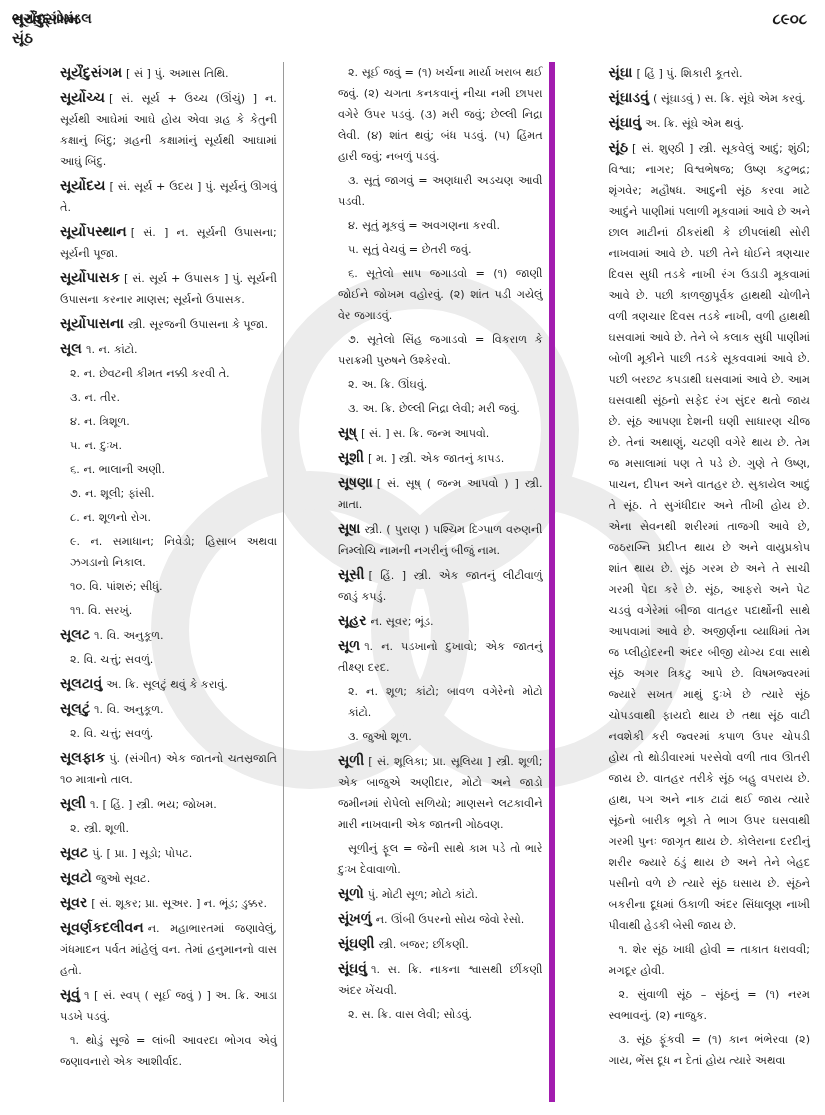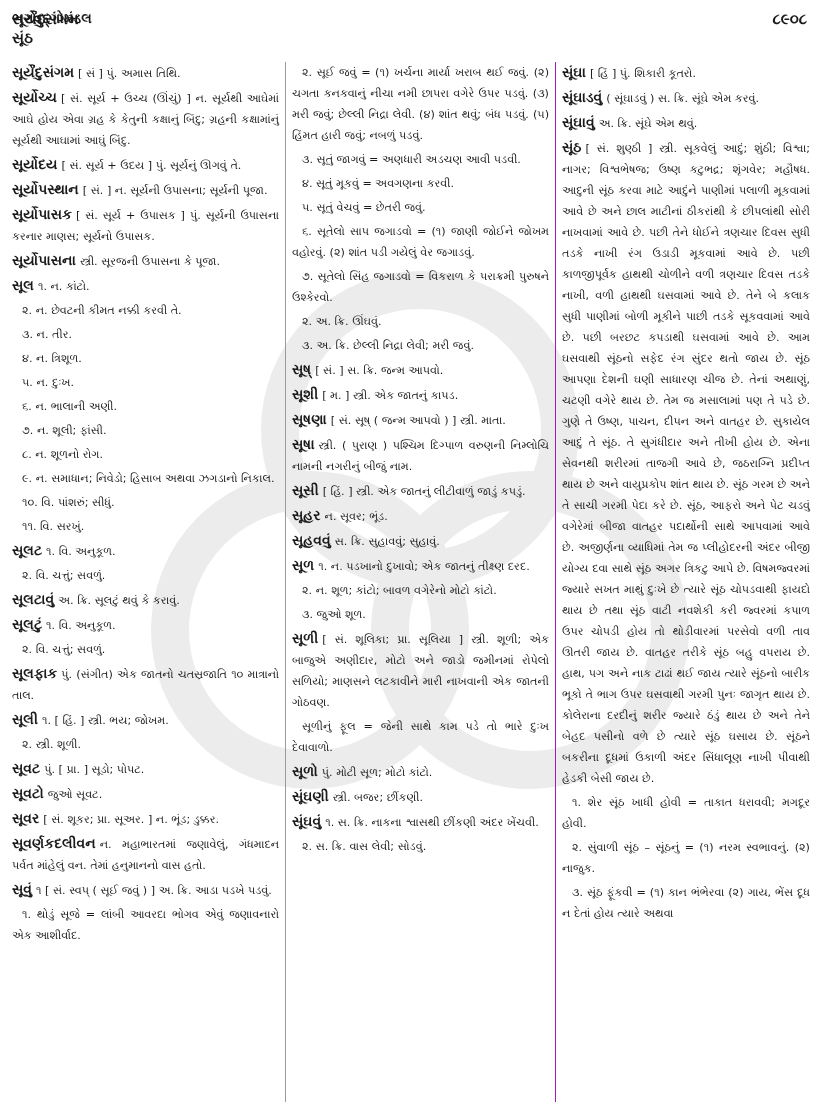--- a/index.html
+++ b/index.html
@@ -17,23 +17,23 @@
     position: absolute; top: 10px; left: 12px; right: 10px; height: 44px;
     z-index: 1;
   }
   .hdr-left { position: absolute; left: 0; top: 0; font-weight: bold; font-size: 15px; line-height: 19px; }
   .hdr-center { position: absolute; left: 0; right: 0; top: 0; text-align: left; font-weight: bold; font-size: 14px; }
   .hdr-right { position: absolute; right: 8px; top: 0; font-weight: bold; font-size: 15px; text-align: center; }
   .cols {
     position: absolute; top: 62px; left: 10px; width: 806px; height: 1040px;
     display: flex; z-index: 1;
   }
-  .col { box-sizing: border-box; padding: 0 6px; font-size: 11.2px; line-height: 21px; }
+  .col { box-sizing: border-box; padding: 0 6px; font-size: 11.2px; line-height: 21px; margin-left: 48px; }
   .col1 { width: 276px; border-right: 1px solid #9a9a9a; padding-left: 2px; }
-  .col2 { width: 270px; border-right: 1px solid #a21caf; }
+  .col2 { width: 270px; border-right: 6px solid #a21caf; }
   .col3 { width: 260px; }
   .entry { margin: 0 0 3px 0; text-align: justify; }
   .entry .hw { font-weight: bold; font-size: 14px; margin-right: 4px; }
   .entry .body { }
   .sub { margin: 0 0 3px 10px; text-indent: 0; text-align: justify; }
   .sub.idiom { text-indent: 10px; margin-left: 0; }
 </style>
 </head>
 <body>
 
@@ -96,27 +96,27 @@
       <div class="sub idiom">૬. સૂતેલો સાપ જગાડવો = (૧) જાણી જોઈને જોખમ વહોરવું. (૨) શાંત પડી ગયેલું વેર જગાડવું.</div>
       <div class="sub idiom">૭. સૂતેલો સિંહ જગાડવો = વિકરાળ કે પરાક્રમી પુરુષને ઉશ્કેરવો.</div>
       <div class="sub">૨. અ. ક્રિ. ઊંઘવું.</div>
       <div class="sub">૩. અ. ક્રિ. છેલ્લી નિદ્રા લેવી; મરી જવું.</div>
       <div class="entry"><span class="hw">સૂષ્</span><span class="body">[ સં. ] સ. ક્રિ. જન્મ આપવો.</span></div>
       <div class="entry"><span class="hw">સૂશી</span><span class="body">[ મ. ] સ્ત્રી. એક જાતનું કાપડ.</span></div>
       <div class="entry"><span class="hw">સૂષણા</span><span class="body">[ સં. સૂષ્ ( જન્મ આપવો ) ] સ્ત્રી. માતા.</span></div>
       <div class="entry"><span class="hw">સૂષા</span><span class="body">સ્ત્રી. ( પુરાણ ) પશ્ચિમ દિગ્પાળ વરુણની નિમ્લોચિ નામની નગરીનું બીજું નામ.</span></div>
       <div class="entry"><span class="hw">સૂસી</span><span class="body">[ હિં. ] સ્ત્રી. એક જાતનું લીટીવાળું જાડું કપડું.</span></div>
       <div class="entry"><span class="hw">સૂહર</span><span class="body">ન. સૂવર; ભૂંડ.</span></div>
-      <div class="entry"><span class="hw">સૂહવવું</span><span class="body">સ. ક્રિ. સુહાવવું; સુહાવું.</span></div>
       <div class="entry"><span class="hw">સૂળ</span><span class="body">૧. ન. પડખાનો દુખાવો; એક જાતનું તીક્ષ્ણ દરદ.</span></div>
       <div class="sub">૨. ન. શૂળ; કાંટો; બાવળ વગેરેનો મોટો કાંટો.</div>
       <div class="sub">૩. જુઓ શૂળ.</div>
       <div class="entry"><span class="hw">સૂળી</span><span class="body">[ સં. શૂલિકા; પ્રા. સૂલિયા ] સ્ત્રી. શૂળી; એક બાજુએ અણીદાર, મોટો અને જાડો જમીનમાં રોપેલો સળિયો; માણસને લટકાવીને મારી નાખવાની એક જાતની ગોઠવણ.</span></div>
       <div class="sub idiom">સૂળીનું ફૂલ = જેની સાથે કામ પડે તો ભારે દુઃખ દેવાવાળો.</div>
       <div class="entry"><span class="hw">સૂળો</span><span class="body">પું. મોટી સૂળ; મોટો કાંટો.</span></div>
+      <div class="entry"><span class="hw">સૂંખળું</span><span class="body">ન. ઊંબી ઉપરનો સોય જેવો રેસો.</span></div>
       <div class="entry"><span class="hw">સૂંઘણી</span><span class="body">સ્ત્રી. બજર; છીંકણી.</span></div>
       <div class="entry"><span class="hw">સૂંઘવું</span><span class="body">૧. સ. ક્રિ. નાકના શ્વાસથી છીંકણી અંદર ખેંચવી.</span></div>
       <div class="sub">૨. સ. ક્રિ. વાસ લેવી; સોડવું.</div>
     </div>
   <div class="col col3">
       <div class="entry"><span class="hw">સૂંઘા</span><span class="body">[ હિં ] પું. શિકારી કૂતરો.</span></div>
       <div class="entry"><span class="hw">સૂંઘાડવું</span><span class="body">( સૂંઘાડવું ) સ. ક્રિ. સૂંઘે એમ કરવું.</span></div>
       <div class="entry"><span class="hw">સૂંઘાવું</span><span class="body">અ. ક્રિ. સૂંઘે એમ થવું.</span></div>
       <div class="entry"><span class="hw">સૂંઠ</span><span class="body">[ સં. શુણ્ઠી ] સ્ત્રી. સૂકવેલું આદું; શુંઠી; વિશ્વા; નાગર; વિશ્વભેષજ; ઉષ્ણ કટુભદ્ર; શૃંગવેર; મહૌષધ. આદુની સૂંઠ કરવા માટે આદુંને પાણીમાં પલાળી મૂકવામાં આવે છે અને છાલ માટીનાં ઠીકરાંથી કે છીપલાંથી સોરી નાખવામાં આવે છે. પછી તેને ધોઈને ત્રણચાર દિવસ સુધી તડકે નાખી રંગ ઉડાડી મૂકવામાં આવે છે. પછી કાળજીપૂર્વક હાથથી ચોળીને વળી ત્રણચાર દિવસ તડકે નાખી, વળી હાથથી ઘસવામાં આવે છે. તેને બે કલાક સુધી પાણીમાં બોળી મૂકીને પાછી તડકે સૂકવવામાં આવે છે. પછી બરછટ કપડાથી ઘસવામાં આવે છે. આમ ઘસવાથી સૂંઠનો સફેદ રંગ સુંદર થતો જાય છે. સૂંઠ આપણા દેશની ઘણી સાધારણ ચીજ છે. તેનાં અથાણું, ચટણી વગેરે થાય છે. તેમ જ મસાલામાં પણ તે પડે છે. ગુણે તે ઉષ્ણ, પાચન, દીપન અને વાતહર છે. સુકાયેલ આદું તે સૂંઠ. તે સુગંધીદાર અને તીખી હોય છે. એના સેવનથી શરીરમાં તાજગી આવે છે, જઠરાગ્નિ પ્રદીપ્ત થાય છે અને વાયુપ્રકોપ શાંત થાય છે. સૂંઠ ગરમ છે અને તે સાચી ગરમી પેદા કરે છે. સૂંઠ, આફરો અને પેટ ચડવું વગેરેમાં બીજા વાતહર પદાર્થોની સાથે આપવામાં આવે છે. અજીર્ણના વ્યાધિમાં તેમ જ પ્લીહોદરની અંદર બીજી યોગ્ય દવા સાથે સૂંઠ અગર ત્રિકટુ આપે છે. વિષમજ્વરમાં જ્યારે સખત માથું દુઃખે છે ત્યારે સૂંઠ ચોપડવાથી ફાયદો થાય છે તથા સૂંઠ વાટી નવશેકી કરી જ્વરમાં કપાળ ઉપર ચોપડી હોય તો થોડીવારમાં પરસેવો વળી તાવ ઊતરી જાય છે. વાતહર તરીકે સૂંઠ બહુ વપરાય છે. હાથ, પગ અને નાક ટાઢાં થઈ જાય ત્યારે સૂંઠનો બારીક ભૂકો તે ભાગ ઉપર ઘસવાથી ગરમી પુનઃ જાગૃત થાય છે. કોલેરાના દરદીનું શરીર જ્યારે ઠંડું થાય છે અને તેને બેહદ પસીનો વળે છે ત્યારે સૂંઠ ઘસાય છે. સૂંઠને બકરીના દૂધમાં ઉકાળી અંદર સિંધાલૂણ નાખી પીવાથી હેડકી બેસી જાય છે.</span></div>
       <div class="sub idiom">૧. શેર સૂંઠ ખાધી હોવી = તાકાત ધરાવવી; મગદૂર હોવી.</div>

